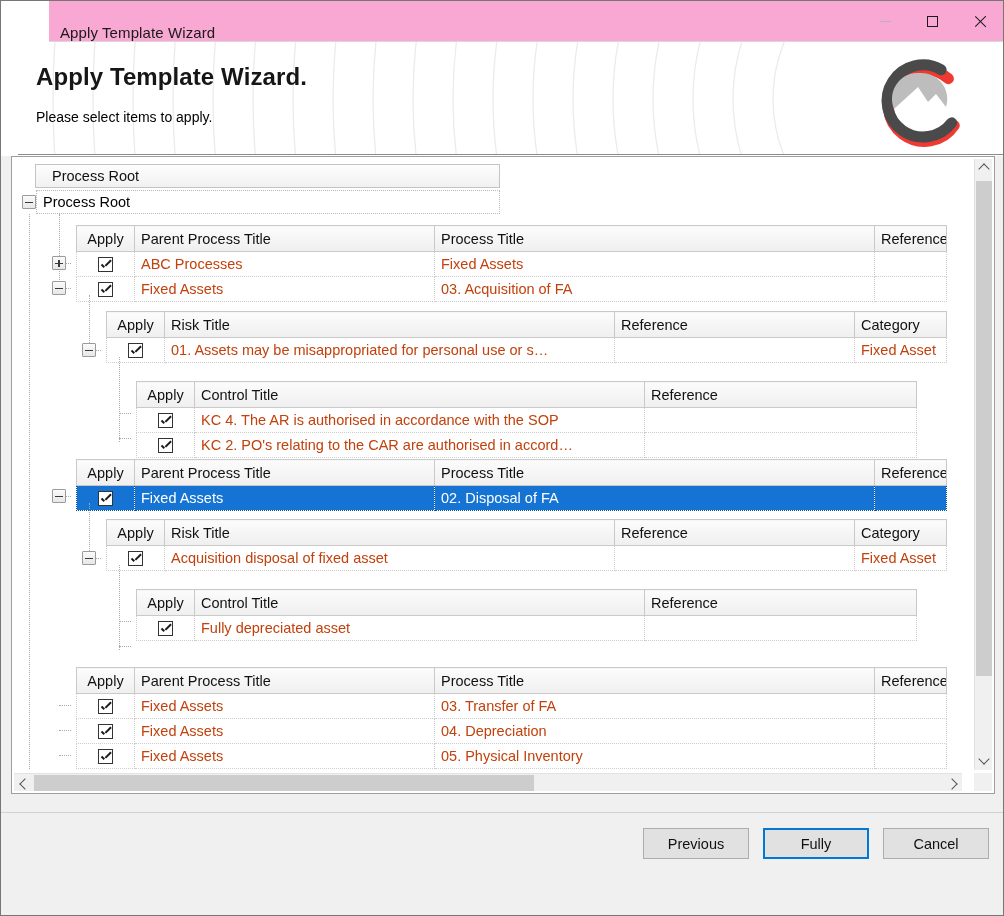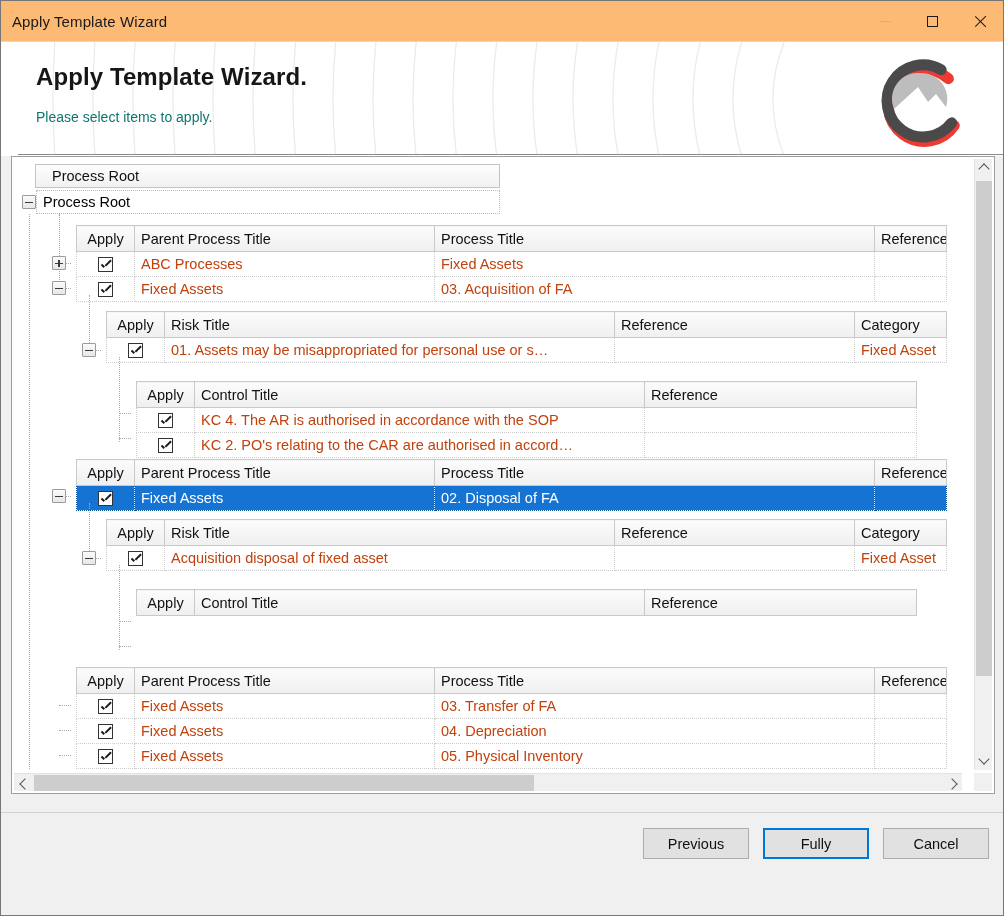--- a/index.html
+++ b/index.html
@@ -15,23 +15,23 @@
     width: 1004px; height: 916px;
     background: #ffffff;
     border: 1px solid #767676;
     overflow: hidden;
   }
 
   
   .titlebar {
     position: relative;
     height: 41px;
-    background: #fdba74;
+    background: #f9a8d4;
     border-bottom: 1px solid #d9d9d9;
-    display: flex; align-items: center;
+    display: flex; align-items: flex-end; margin-left: 48px;
   }
   .titlebar-text {
     font-size: 15px; color: #1a1a1a;
     padding-left: 11px; letter-spacing: .1px;
   }
   .winbtns { position: absolute; right: 0; top: 0; height: 41px; display: flex; }
   .winbtn {
     width: 47px; height: 41px;
     display: flex; align-items: center; justify-content: center;
     background: transparent;
@@ -59,21 +59,21 @@
     position: absolute; inset: 0;
     pointer-events: none;
   }
   .wizhead-title {
     position: absolute; left: 18px; top: 21px;
     font-size: 24px; font-weight: bold; color: #161616;
     letter-spacing: .1px;
   }
   .wizhead-sub {
     position: absolute; left: 18px; top: 67px;
-    font-size: 14px; color: #0f766e;
+    font-size: 14px; color: #000000;
   }
   .wizlogo { position: absolute; right: 33px; top: 7px; width: 100px; height: 100px; }
 
   
   .bodyarea {
     position: absolute; left: 0; top: 155px; right: 0; bottom: 0;
     background: #f0f0f0;
   }
   .panel {
     position: absolute; left: 10px; top: 0px; width: 984px; height: 638px;
@@ -516,20 +516,25 @@
                   <col style="width:272px">
                 </colgroup>
               <thead>
                 <tr>
                   <th class="apply">Apply</th>
                   <th>Control Title</th>
                   <th>Reference</th>
                 </tr>
               </thead>
               <tbody>
+                <tr>
+                  <td class="apply"><span class="cbx"></span></td>
+                  <td>Fully depreciated asset</td>
+                  <td></td>
+                </tr>
               </tbody>
             </table>
           </div>
 
           <div class="hline" style="left:45px; top:546px; width:12px;"></div>
           <div class="hline" style="left:45px; top:571px; width:12px;"></div>
           <div class="hline" style="left:45px; top:596px; width:12px;"></div>
 
           <div class="grp" style="left:62px; top:508px; width:870px;">
             <table class="gtable">

